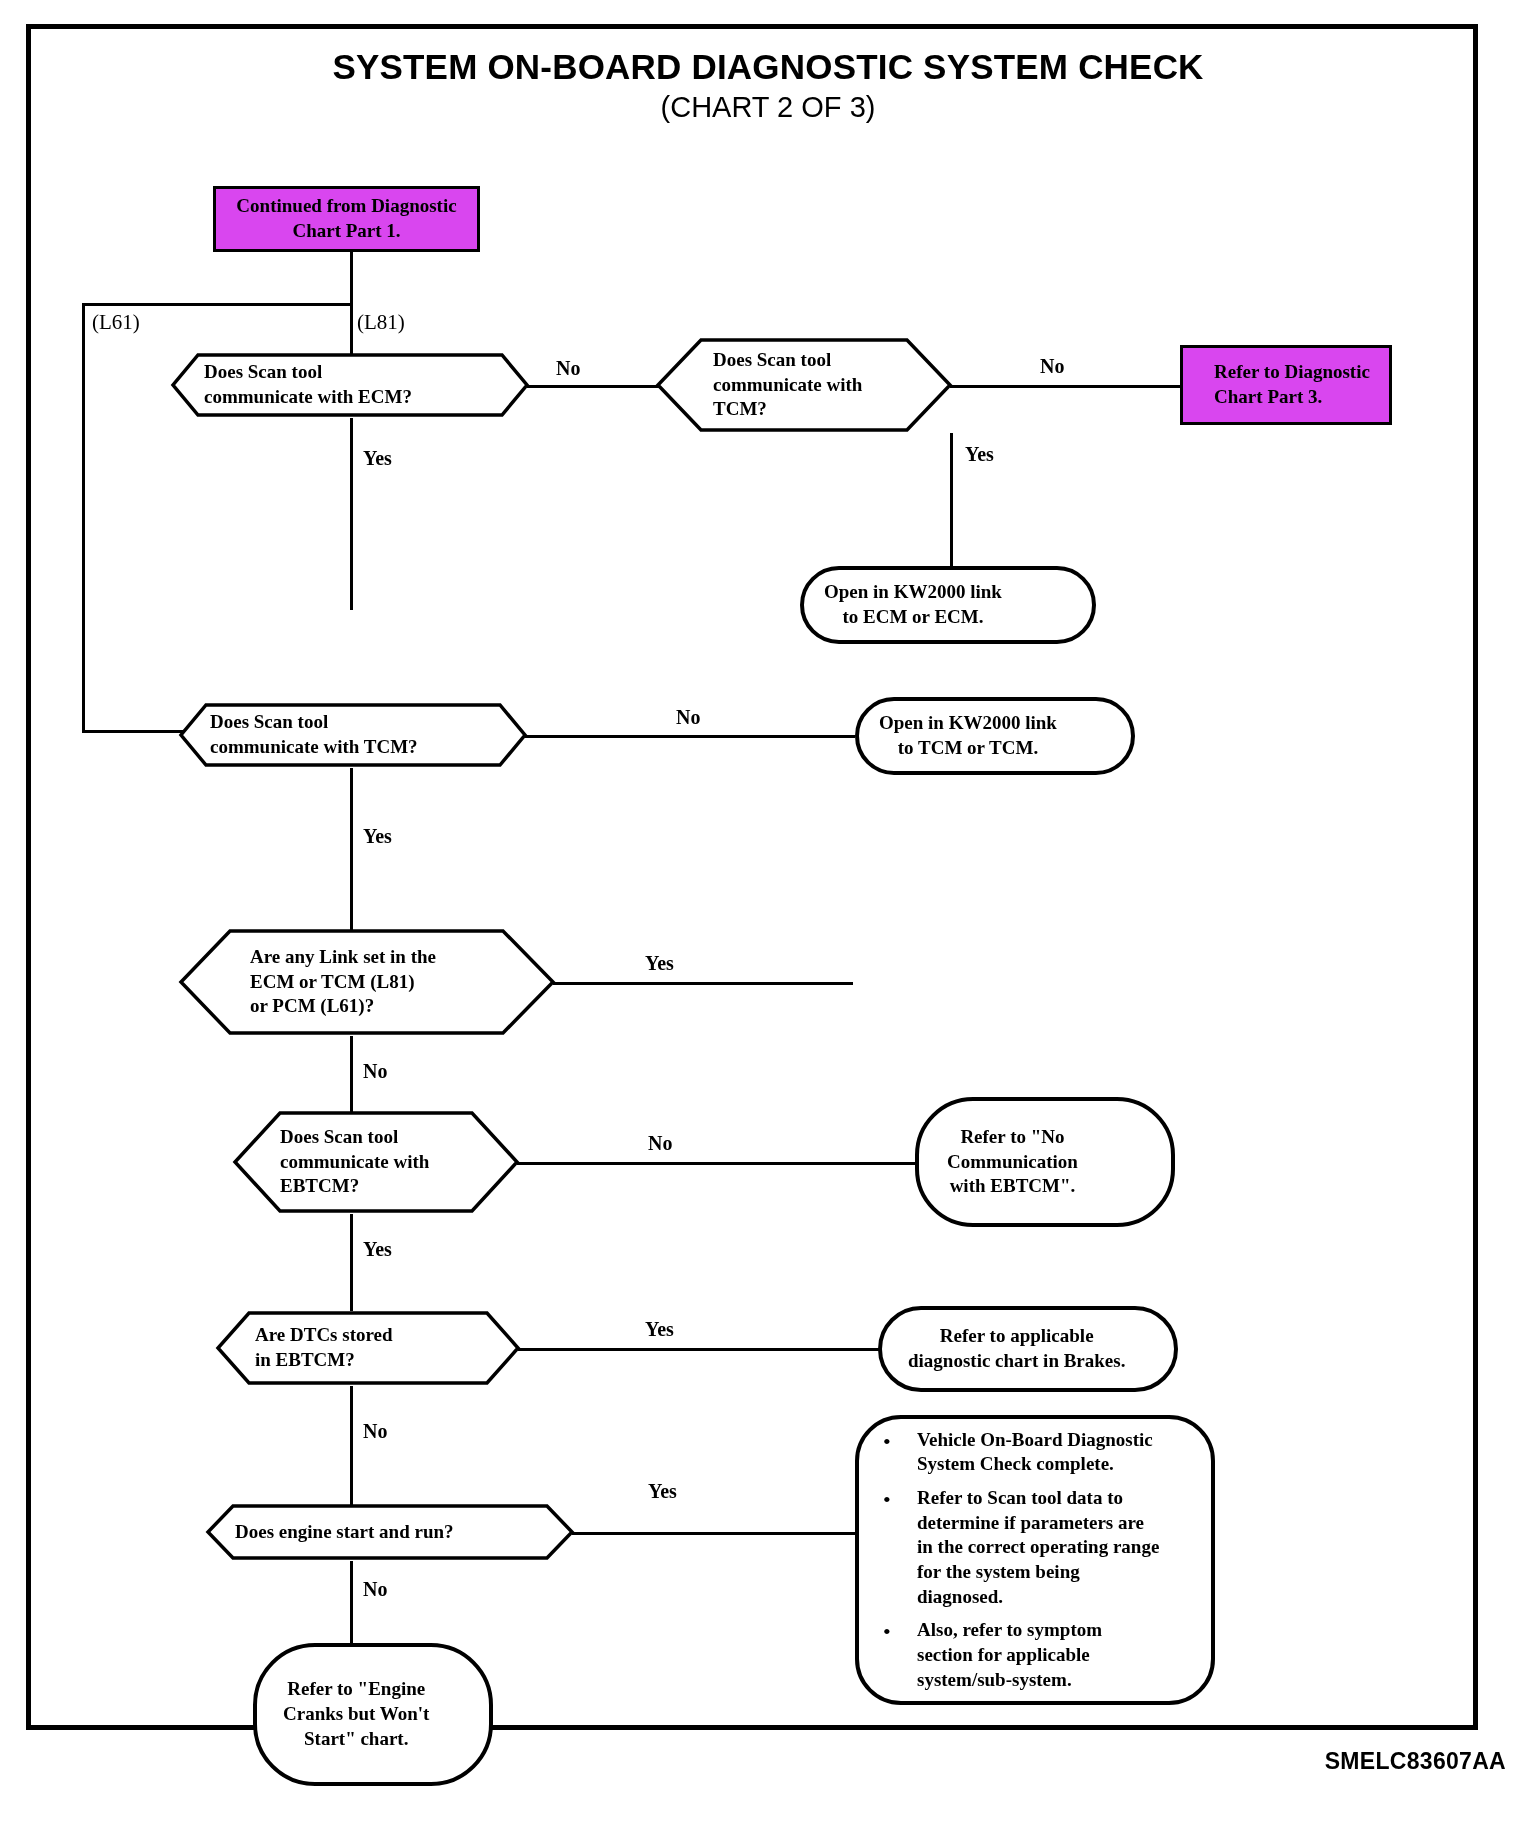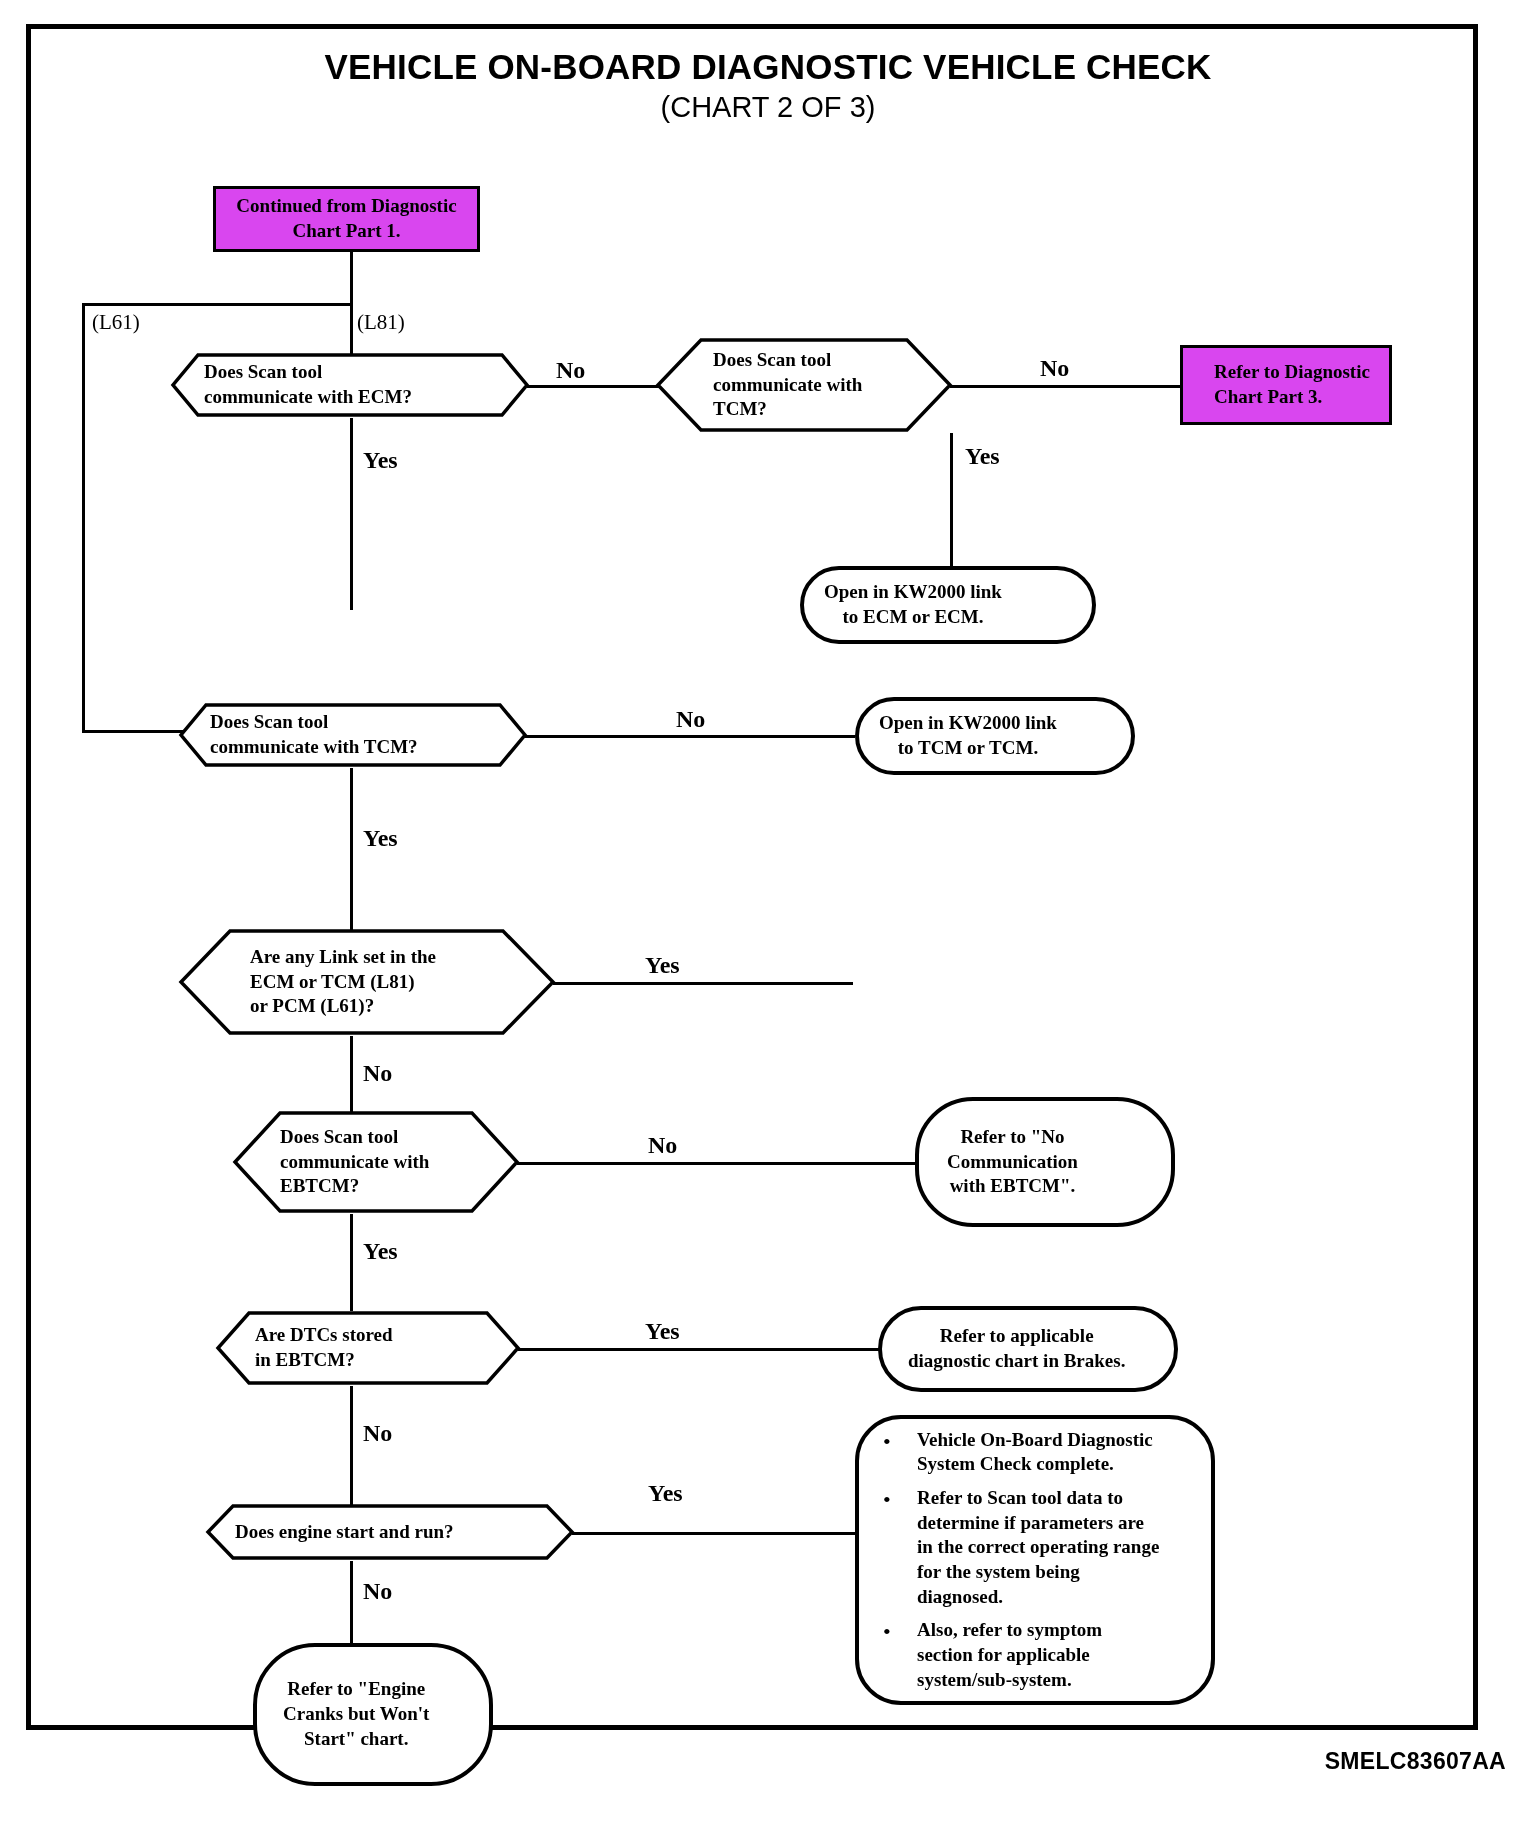--- a/index.html
+++ b/index.html
@@ -114,21 +114,21 @@
   .vline {
     position: absolute;
     width: 0;
     border-left: 3px solid #000;
   }
 
   
   .edge-label {
     position: absolute;
     font-weight: bold;
-    font-size: 24px;
+    font-size: 20px;
     white-space: nowrap;
   }
   .branch-label {
     position: absolute;
     font-weight: normal;
     font-size: 21px;
     white-space: nowrap;
   }
 
   
@@ -178,21 +178,21 @@
   }
 </style>
 </head>
 <body>
 
 <div id="page">
 
   <div id="frame"></div>
 
   <div id="title-block">
-    <div class="title-main">VEHICLE ON-BOARD DIAGNOSTIC VEHICLE CHECK</div>
+    <div class="title-main">SYSTEM ON-BOARD DIAGNOSTIC SYSTEM CHECK</div>
     <div class="title-sub">(CHART 2 OF 3)</div>
   </div>
 
   <div class="rect-node" style="left:213px; top:186px; width:267px; height:66px;">
     <div class="node-text">Continued from Diagnostic
 Chart Part 1.</div>
   </div>
 
   <div class="vline" style="left:350px; top:252px; height:136px;"></div>
 

